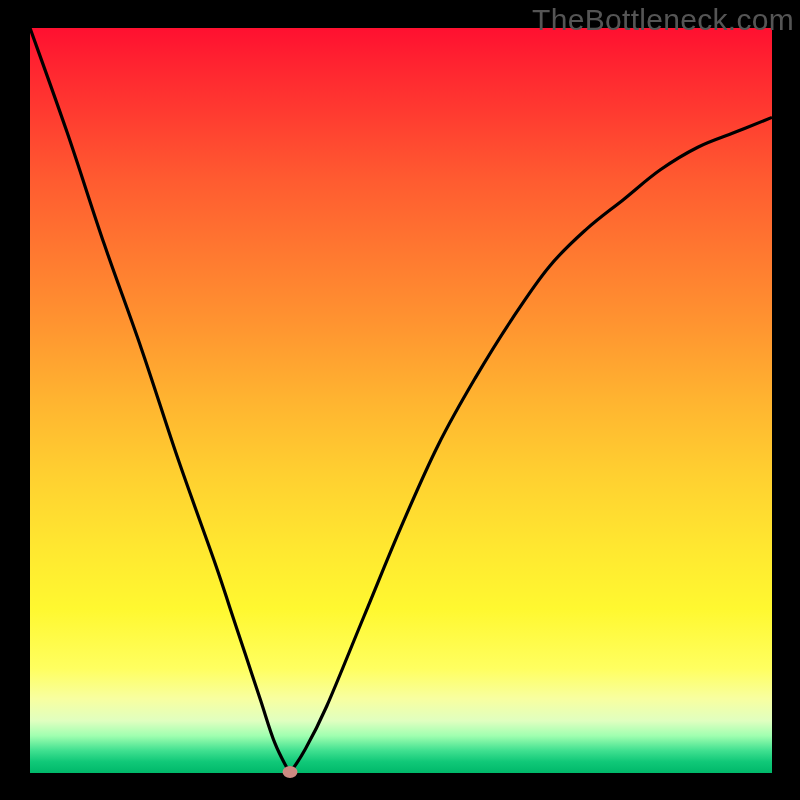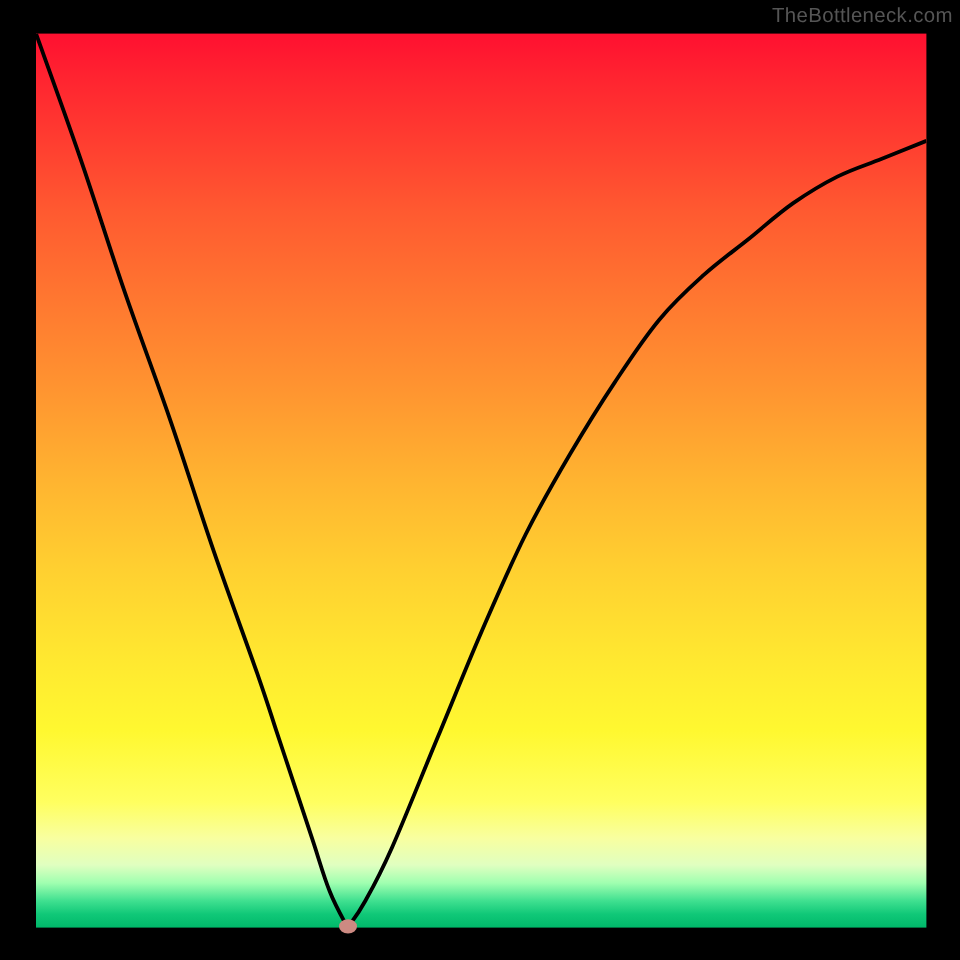--- a/index.html
+++ b/index.html
@@ -9,21 +9,21 @@
   background: #000;
   position: relative;
   font-family: Arial, Helvetica, sans-serif;
   overflow: hidden;
 }
 .watermark {
   position: absolute;
   top: 3px;
   right: 6px;
   color: #555;
-  font-size: 17px;
+  font-size: 30px;
   font-weight: 400;
   letter-spacing: 0.3px;
   z-index: 10;
 }
 .frame {
   position: absolute;
   left: 30px;
   top: 28px;
   width: 742px;
   height: 745px;

